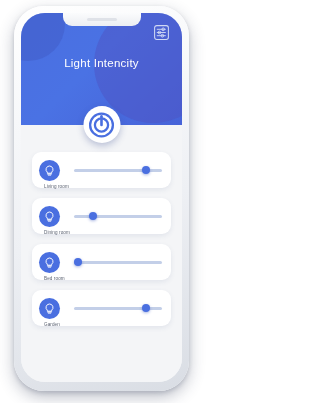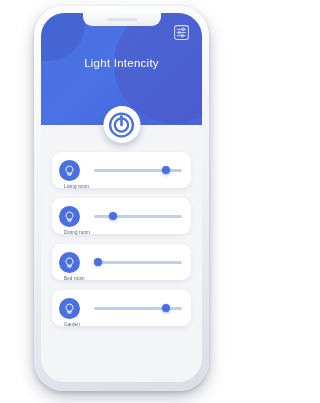--- a/index.html
+++ b/index.html
@@ -17,21 +17,20 @@
     position: absolute;
     left: 14px;
     top: 6px;
     width: 175px;
     height: 385px;
     border-radius: 30px;
     background: linear-gradient(160deg, #ffffff 0%, #eef0f4 55%, #d9dde4 100%);
     box-shadow: 0 6px 16px rgba(40,50,80,0.30), 0 2px 4px rgba(40,50,80,0.18);
     padding: 7px 7px 9px 7px;
     box-sizing: border-box;
-    margin-left: 20px;
   }
   #phone-screen {
     position: relative;
     width: 100%;
     height: 100%;
     border-radius: 24px;
     background: #f4f5f7;
     overflow: hidden;
   }
 

